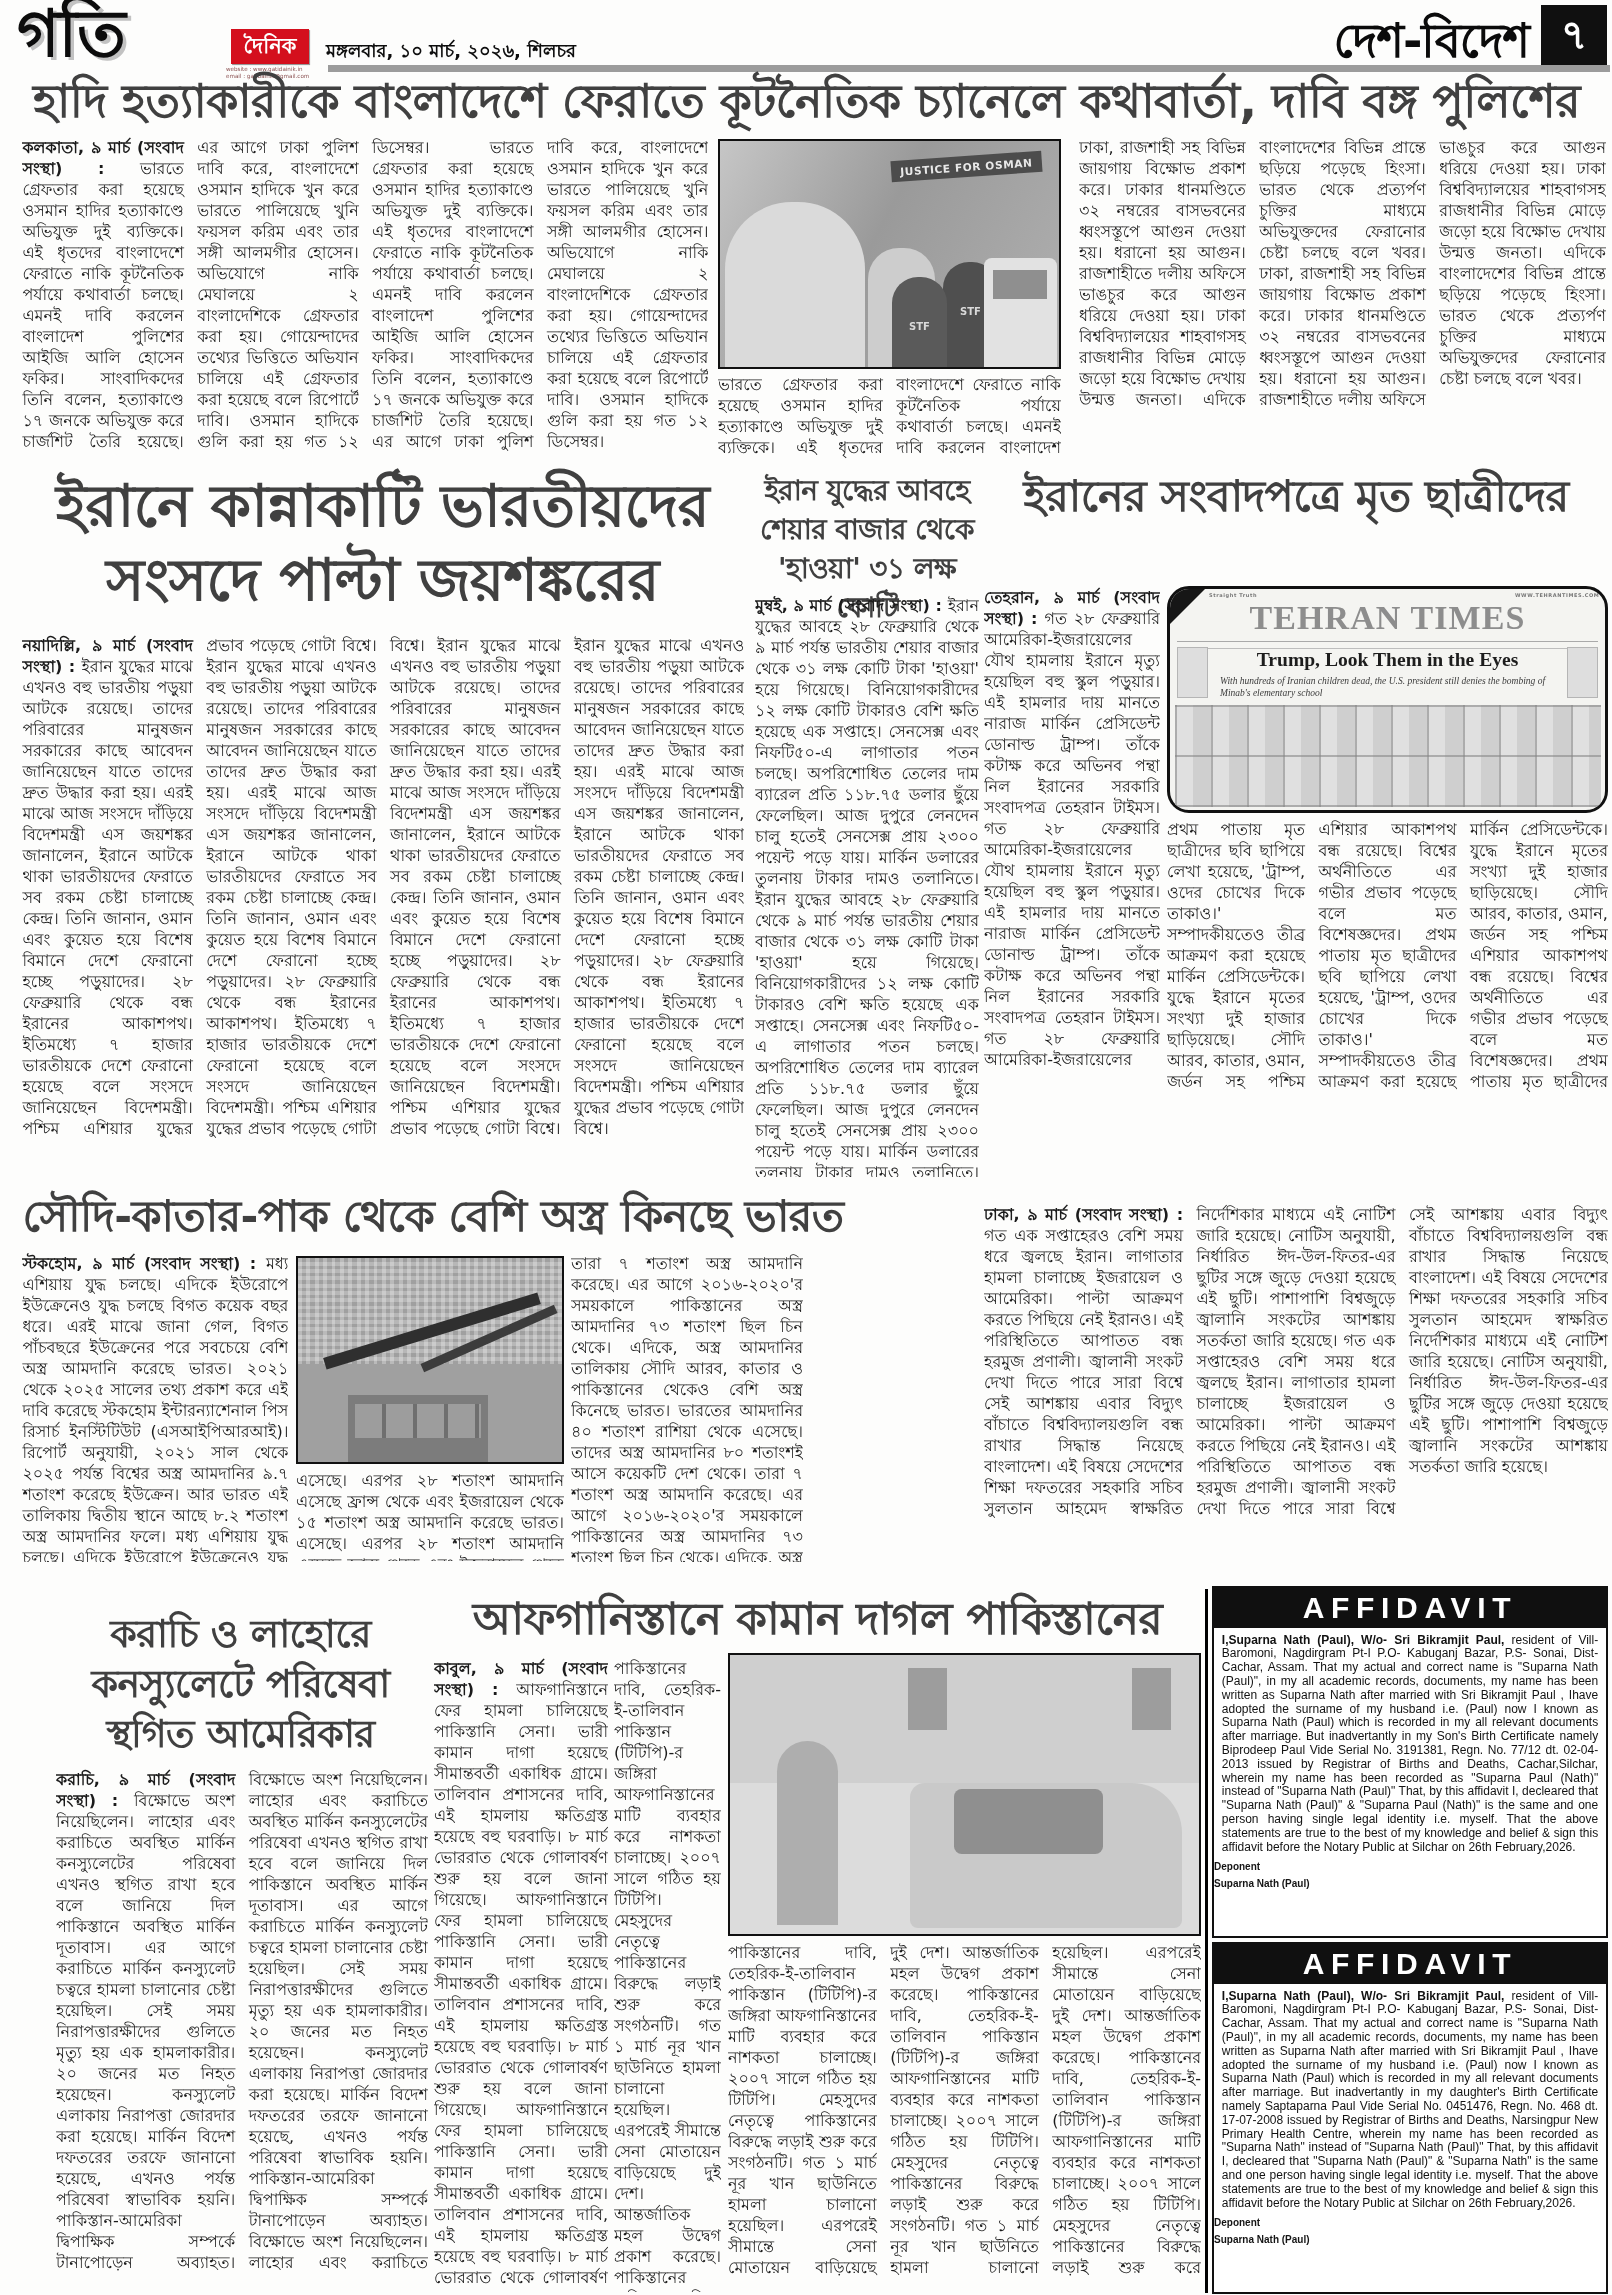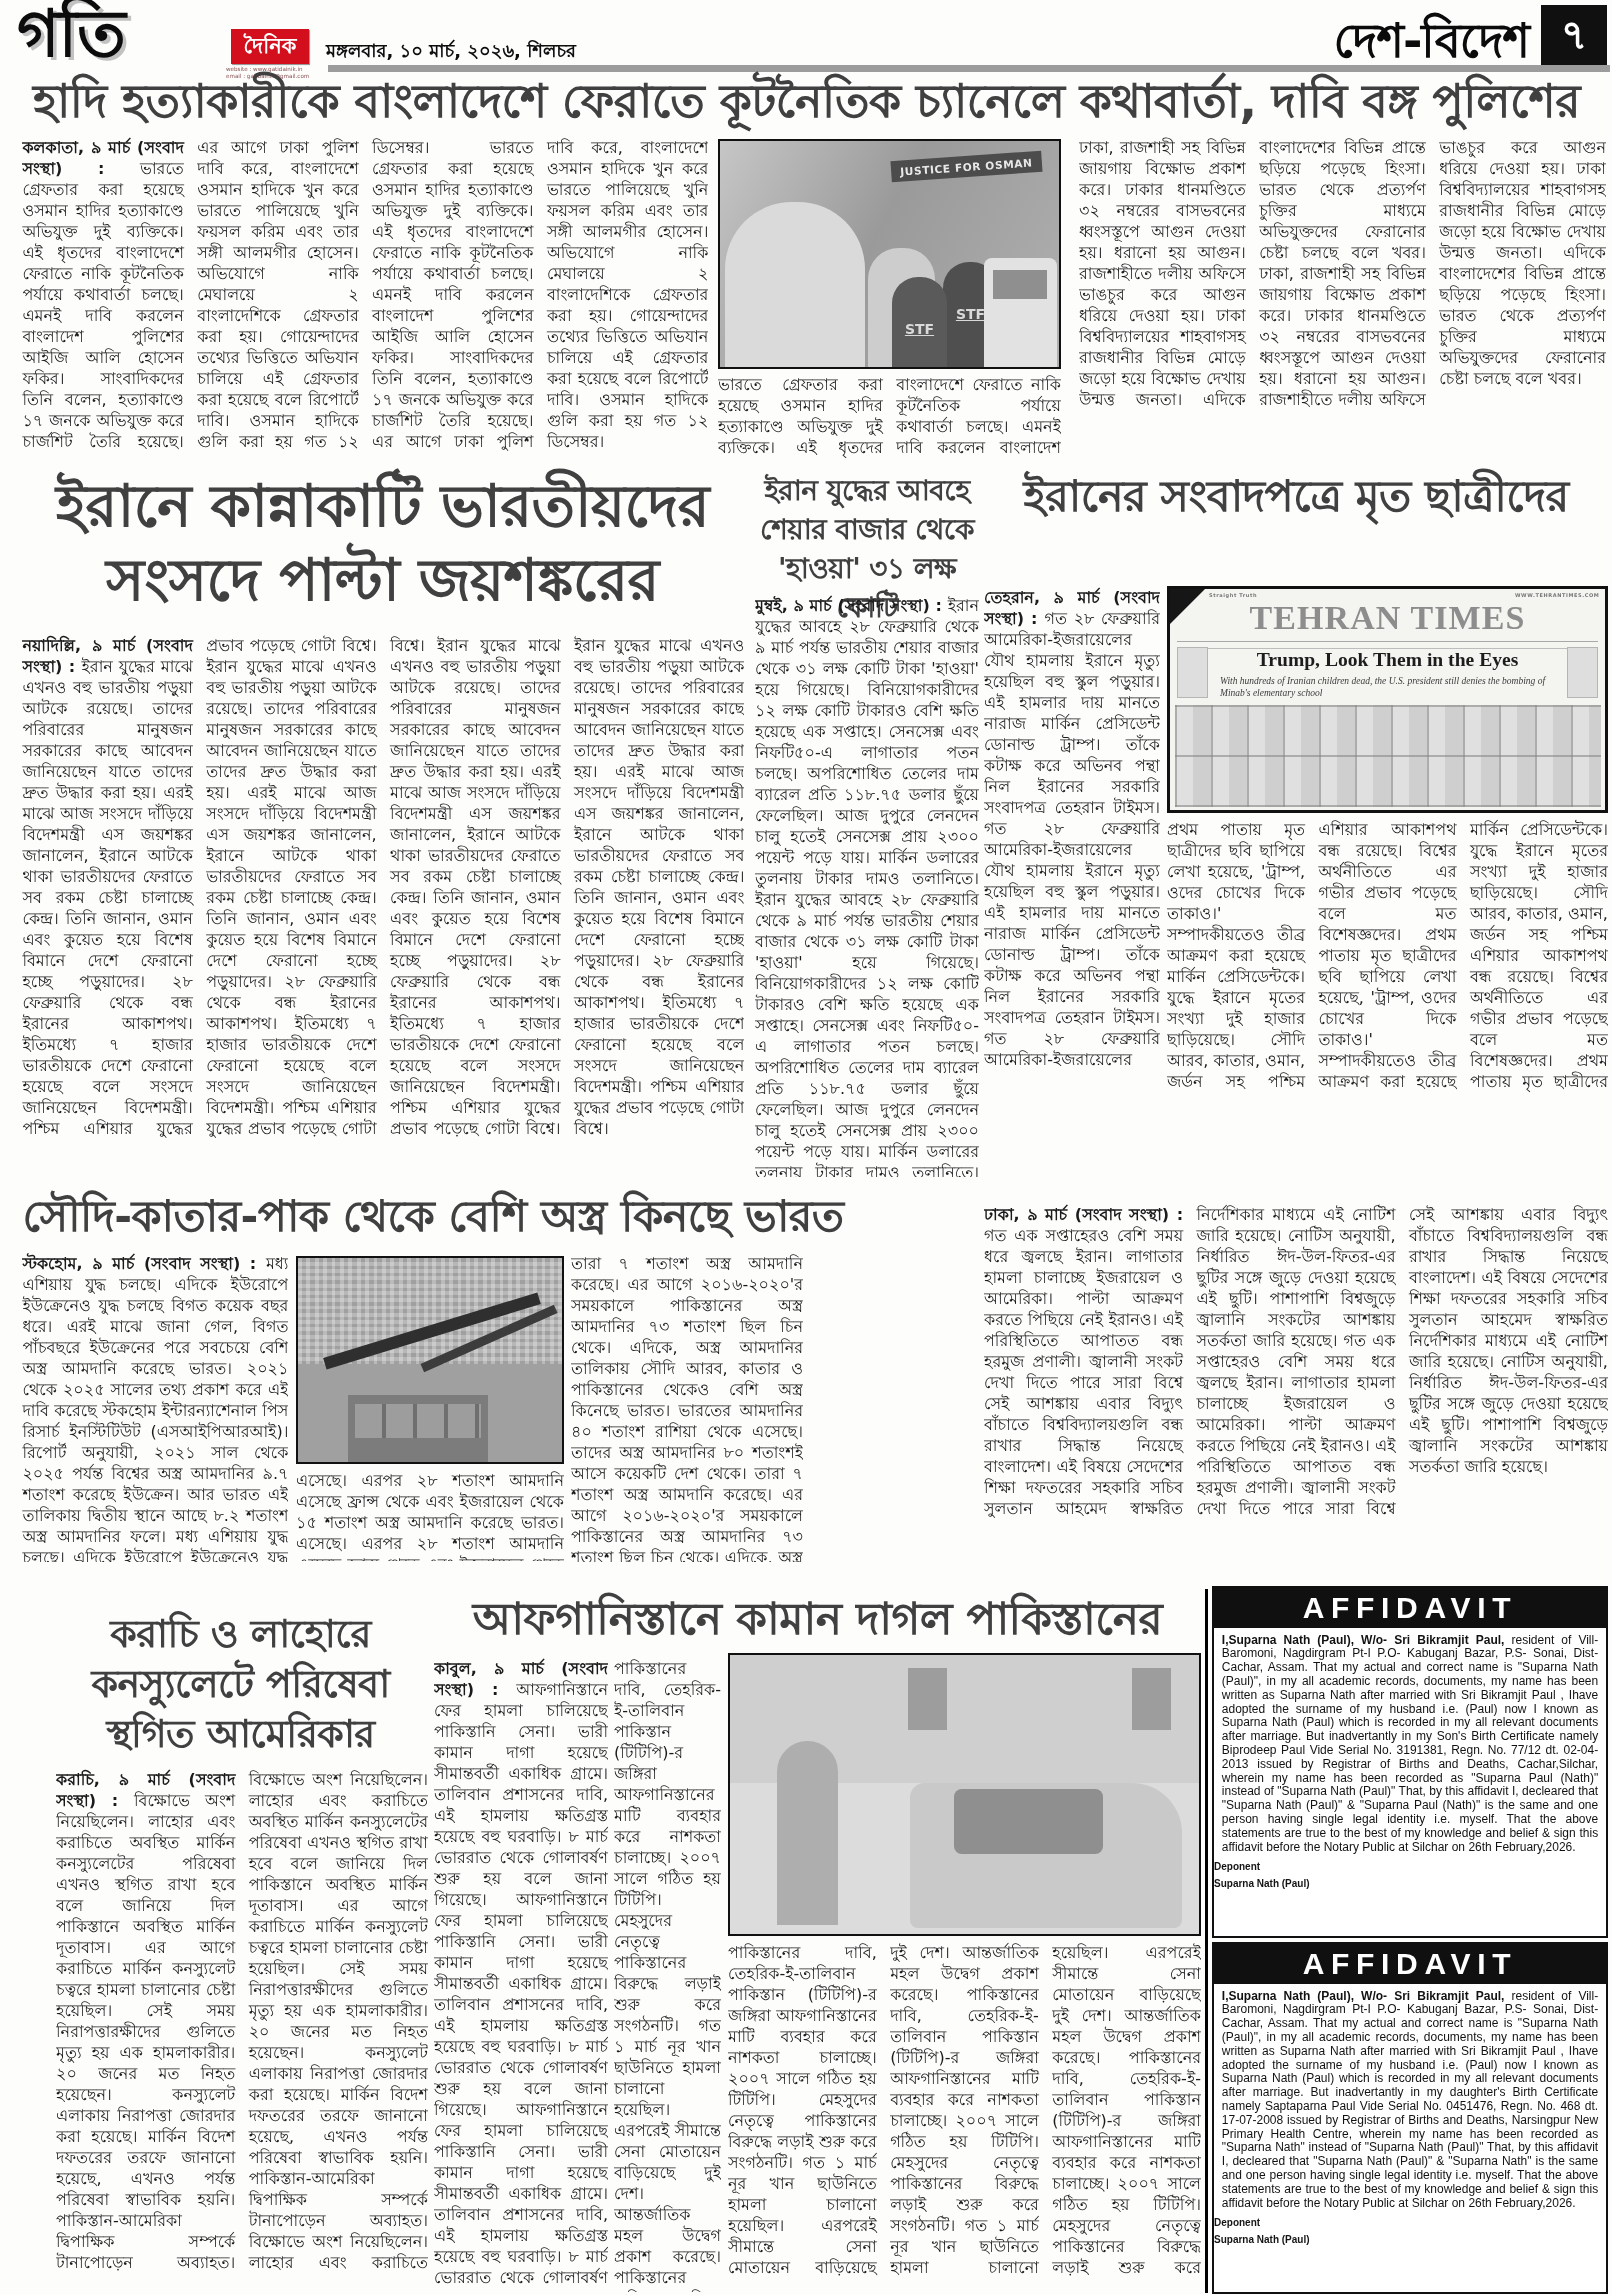--- a/index.html
+++ b/index.html
@@ -37,25 +37,25 @@
   
   .photo{border:2.8px solid #111;box-sizing:border-box;overflow:hidden;position:absolute;}
   .lead-photo{background:linear-gradient(118deg,#c6c6c6 0%,#9a9a9a 45%,#b0b0b0 100%);}
   .lead-banner{position:absolute;top:14.6px;right:17px;background:#4c4c4c;color:#e8e8e8;
                font-size:10.6px;font-weight:700;padding:4.5px 9px;transform:rotate(-4deg);
                letter-spacing:0.6px;}
   .fig{position:absolute;bottom:0;}
   .fig-scarf{left:4.5px;width:140px;height:165px;background:#dadada;border-radius:67px 67px 0 0;}
   .fig-shirt{left:148px;width:67px;height:119px;background:#cdcdcd;border-radius:31px 31px 0 0;}
   .fig-stf{width:55px;height:105px;background:#4f4f4f;border-radius:26px 26px 0 0;
-           color:#d9d9d9;font-size:14px;font-weight:700;text-align:center;padding-top:44px;box-sizing:border-box;text-decoration:underline;}
+           color:#d9d9d9;font-size:10px;font-weight:700;text-align:center;padding-top:44px;box-sizing:border-box;}
   .fig-van{right:2.2px;width:73px;height:109px;background:#e2e2e2;border-radius:7.8px 7.8px 0 0;}
   .fig-van::before{content:"";display:block;margin:12.3px auto 0;width:54px;height:29px;background:#8f8f8f;}
   
-  .tt-page{background:#f4f4f1;}
+  .tt-page{background:#f4f4f1;border-radius:22px;}
   .tt-ribbon{position:absolute;top:0;left:0;width:0;height:0;
              border-top:35px solid #161616;border-right:35px solid transparent;}
   .tt-toprow{position:absolute;top:3.4px;left:39px;right:5.6px;display:flex;justify-content:space-between;
              font-size:5px;letter-spacing:0.6px;color:#777;font-weight:700;}
   .tt-mast{position:absolute;top:10px;left:0;right:0;text-align:center;
            font-family:"Liberation Serif","DejaVu Serif",serif;font-weight:700;
            font-size:34px;color:#8d8d8d;letter-spacing:1.1px;}
   .tt-rule{position:absolute;top:52px;left:6.7px;right:6.7px;height:5.6px;
            border-top:1.1px solid #a9a9a9;border-bottom:0.6px solid #bdbdbd;}
   .tt-headline{position:absolute;top:60px;left:39px;right:39px;text-align:center;

